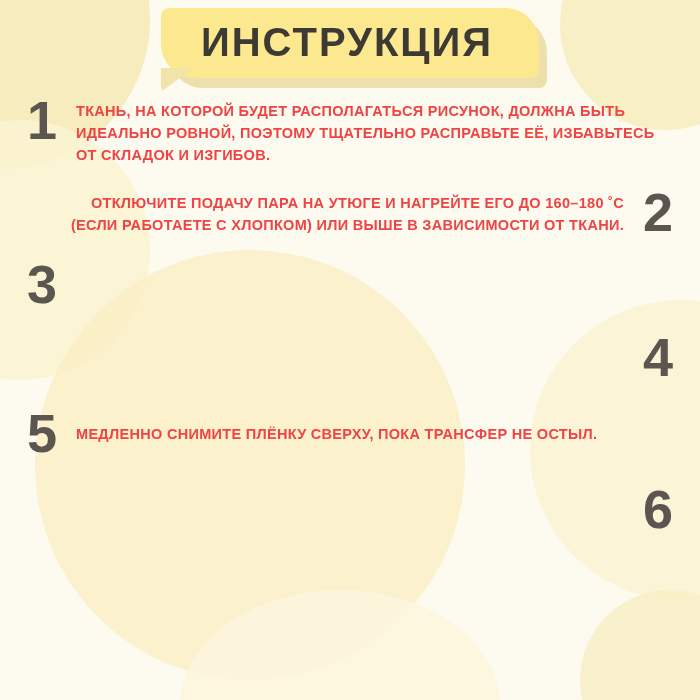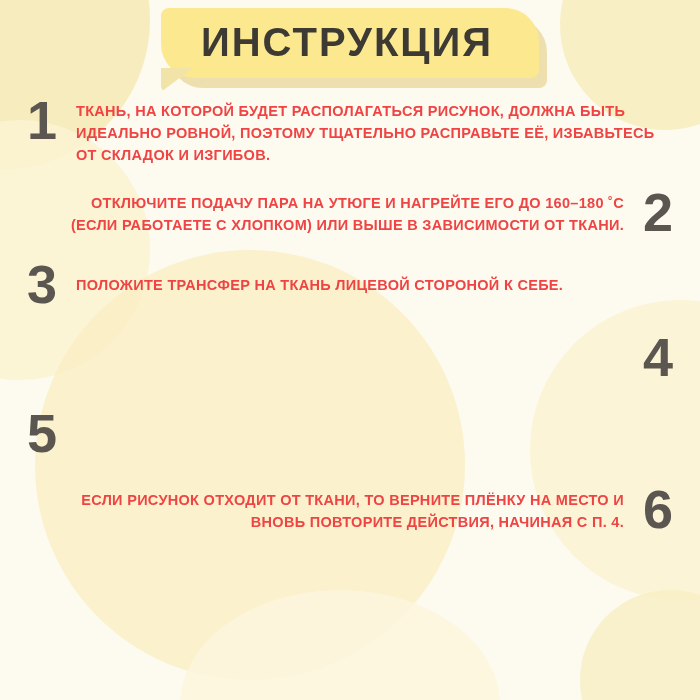--- a/index.html
+++ b/index.html
@@ -199,29 +199,28 @@
     <div class="txt">ТКАНЬ, НА КОТОРОЙ БУДЕТ РАСПОЛАГАТЬСЯ РИСУНОК, ДОЛЖНА БЫТЬ ИДЕАЛЬНО РОВНОЙ, ПОЭТОМУ ТЩАТЕЛЬНО РАСПРАВЬТЕ ЕЁ, ИЗБАВЬТЕСЬ ОТ СКЛАДОК И ИЗГИБОВ.</div>
   </div>
 
   <div class="step right s2">
     <div class="num">2</div>
     <div class="txt">ОТКЛЮЧИТЕ ПОДАЧУ ПАРА НА УТЮГЕ И НАГРЕЙТЕ ЕГО ДО 160–180 ˚С (ЕСЛИ РАБОТАЕТЕ С ХЛОПКОМ) ИЛИ ВЫШЕ В ЗАВИСИМОСТИ ОТ ТКАНИ.</div>
   </div>
 
   <div class="step left s3">
     <div class="num">3</div>
-    <div class="txt">ПОЛОЖИТЕ ТРАНСФЕР НА ТКАНЬ ЛИЦЕВОЙ СТОРОНОЙ К СЕБЕ.</div>
   </div>
 
   <div class="step right s4">
     <div class="num">4</div>
   </div>
 
   <div class="step left s5">
     <div class="num">5</div>
+    <div class="txt">МЕДЛЕННО СНИМИТЕ ПЛЁНКУ СВЕРХУ, ПОКА ТРАНСФЕР НЕ ОСТЫЛ.</div>
   </div>
 
   <div class="step right s6">
     <div class="num">6</div>
-    <div class="txt">ЕСЛИ РИСУНОК ОТХОДИТ ОТ ТКАНИ, ТО ВЕРНИТЕ ПЛЁНКУ НА МЕСТО И ВНОВЬ ПОВТОРИТЕ ДЕЙСТВИЯ, НАЧИНАЯ С П. 4.</div>
   </div>
 
 </div>
 
 </body></html>

